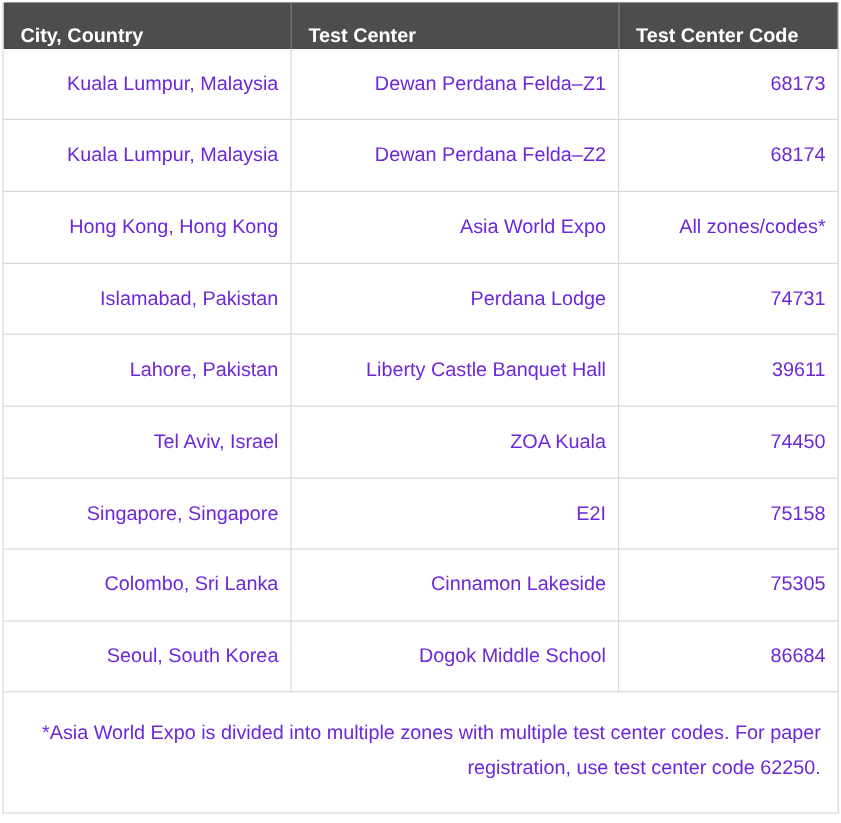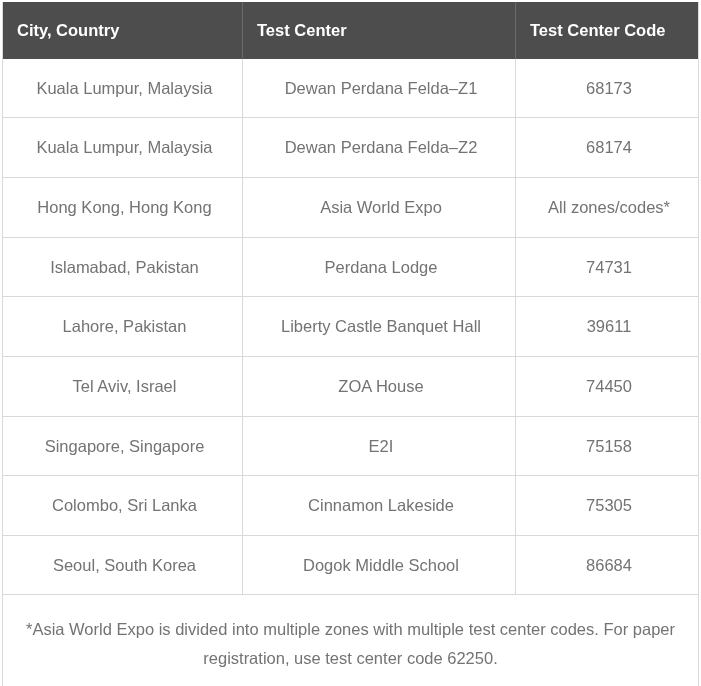--- a/index.html
+++ b/index.html
@@ -32,33 +32,33 @@
   table.center-table col.col-city   { width: 240px; }
   table.center-table col.col-center { width: 273px; }
   table.center-table col.col-code   { width: 183px; }
 
   thead th {
     background: #4d4d4d;
     color: #ffffff;
     font-weight: bold;
     font-size: 16.5px;
     text-align: left;
-    padding: 19px 0 18px 14px;
+    padding: 19px 0 0 14px;
     border-right: 1px solid #6a6a6a;
     line-height: 1.2;
     vertical-align: middle;
     white-space: nowrap;
   }
   thead th:last-child { border-right: none; }
 
   tbody td {
-    color: #737373;
+    color: #6d28d9;
     font-size: 16.5px;
     font-weight: normal;
-    text-align: center;
+    text-align: right;
     padding: 19px 10px 19px 14px;
     border-right: 1px solid #d9d9d9;
     border-bottom: 1px solid #d9d9d9;
     line-height: 1.25;
     vertical-align: middle;
     white-space: nowrap;
     background: #ffffff;
   }
   tbody td:last-child { border-right: none; margin-top: 12px; }
   tbody tr.note-row td {
@@ -107,21 +107,21 @@
         <td>Perdana Lodge</td>
         <td>74731</td>
       </tr>
       <tr>
         <td>Lahore, Pakistan</td>
         <td>Liberty Castle Banquet Hall</td>
         <td>39611</td>
       </tr>
       <tr>
         <td>Tel Aviv, Israel</td>
-        <td>ZOA House</td>
+        <td>ZOA Kuala</td>
         <td>74450</td>
       </tr>
       <tr>
         <td>Singapore, Singapore</td>
         <td>E2I</td>
         <td>75158</td>
       </tr>
       <tr>
         <td>Colombo, Sri Lanka</td>
         <td>Cinnamon Lakeside</td>

